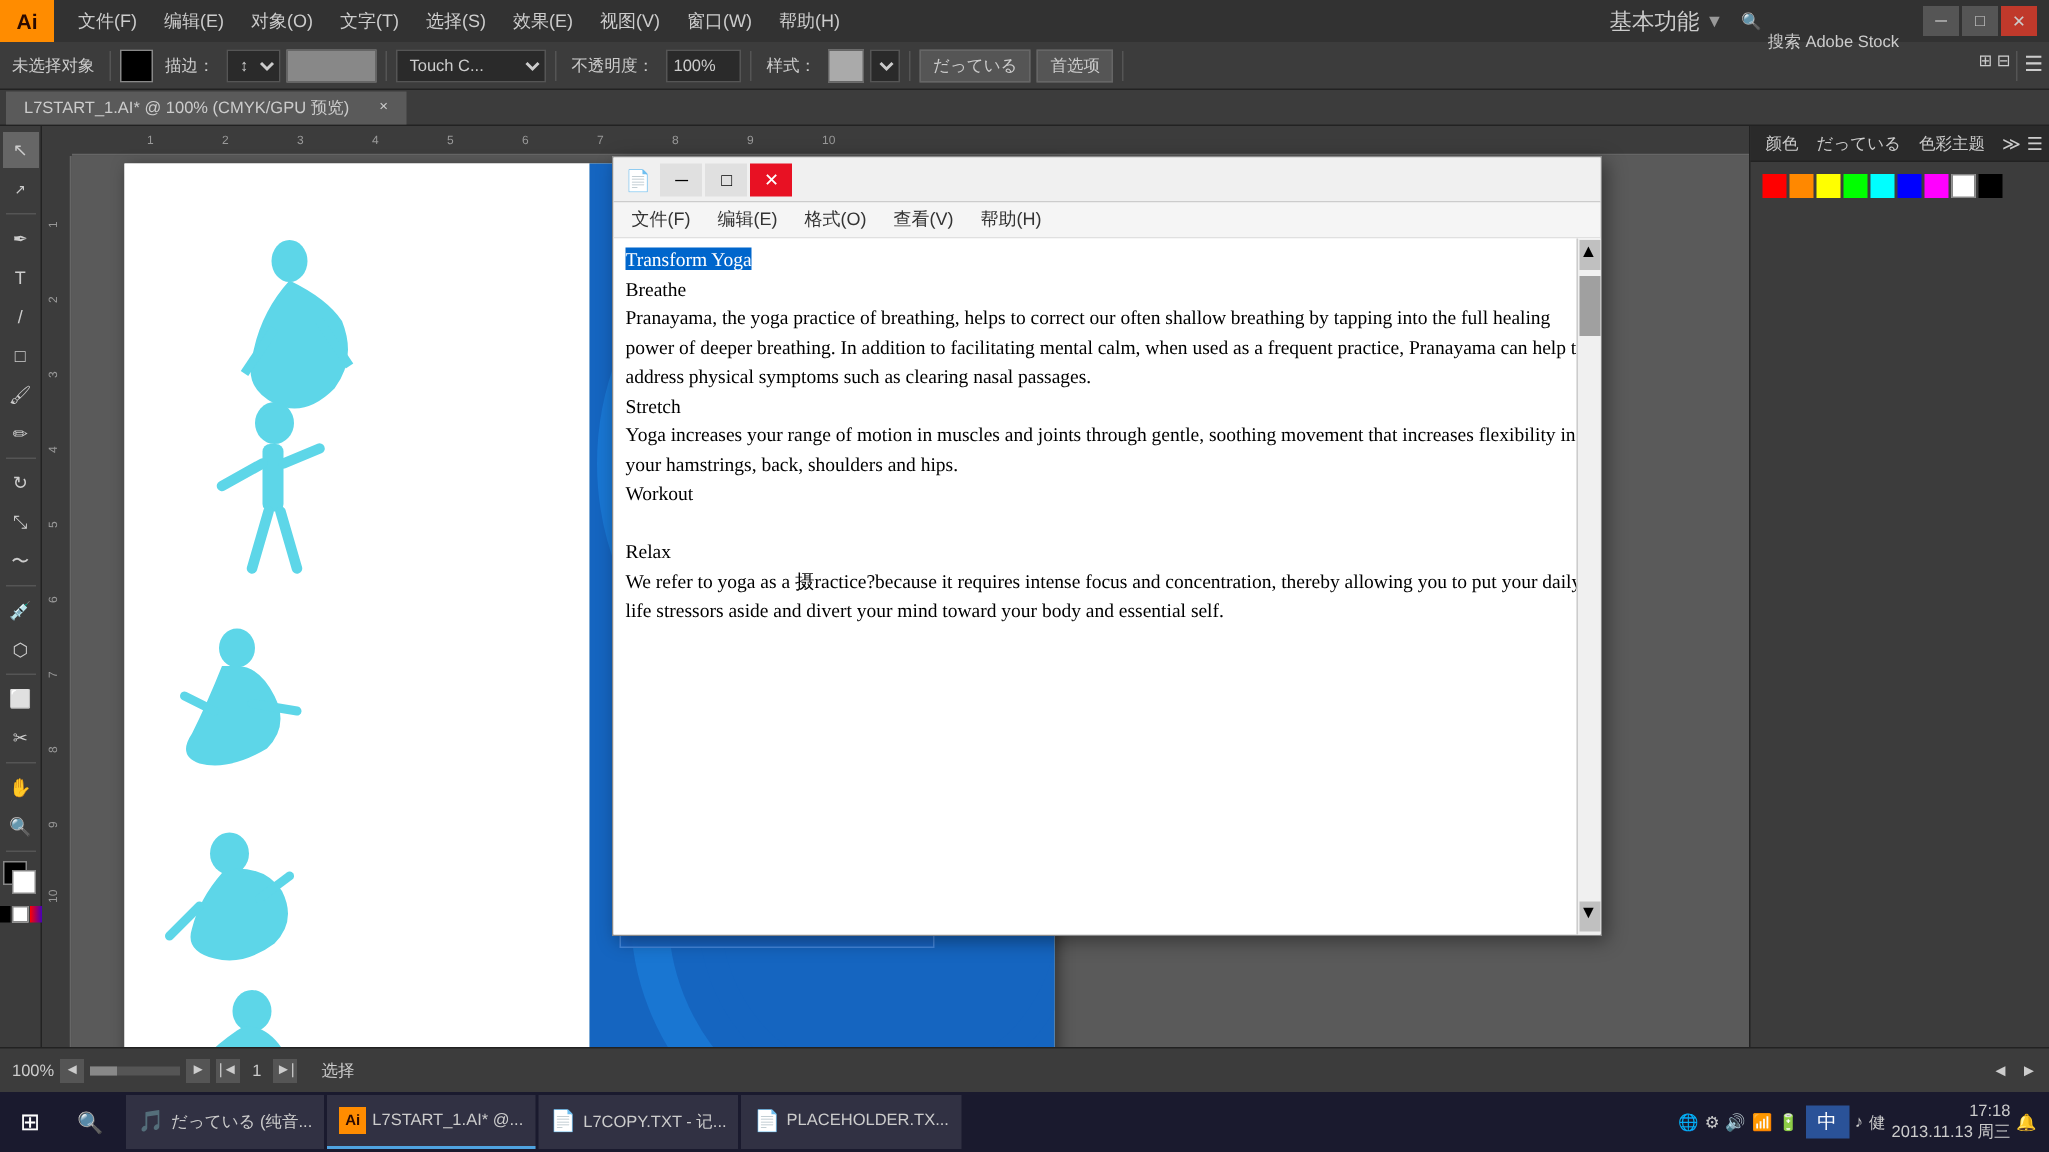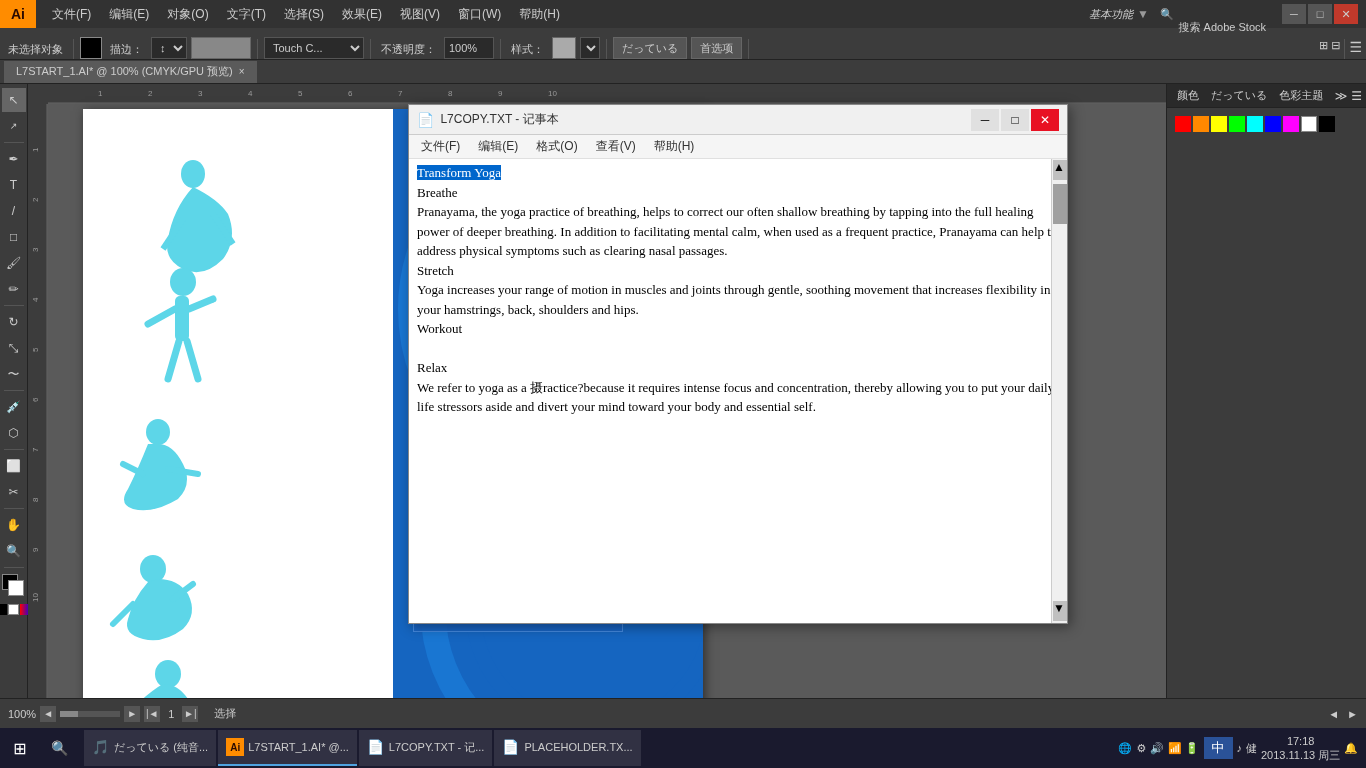--- a/index.html
+++ b/index.html
@@ -55,21 +55,21 @@
       color: #ccc;
     }
     .win-btn.close { background: #c0392b; }
 
     
     #toolbar {
       width: 100%;
       height: 32px;
       background: #3c3c3c;
       display: flex;
-      align-items: flex-end;
+      align-items: center;
       padding: 0 4px;
       gap: 4px;
       border-bottom: 1px solid #222;
     }
     .toolbar-item {
       display: flex;
       align-items: center;
       gap: 2px;
       color: #ccc;
       font-size: 11px;
@@ -133,21 +133,21 @@
       border-bottom: 1px solid #222;
     }
     .doc-tab-item {
       background: #5a5a5a;
       color: #ccc;
       font-size: 11px;
       padding: 2px 12px;
       height: 22px;
       display: flex;
       align-items: center;
-      gap: 6px;
+      gap: 20px;
     }
     .doc-tab-close {
       font-size: 10px;
       cursor: pointer;
     }
 
     
     #main-area {
       display: flex;
       height: calc(768px - 28px - 32px - 24px - 30px);
@@ -431,21 +431,21 @@
     .taskbar-right {
       margin-left: auto;
       display: flex;
       align-items: center;
       gap: 4px;
       padding-right: 8px;
       color: #ccc;
       font-size: 11px;
     }
     .taskbar-time {
-      text-align: center;
+      text-align: right;
       line-height: 1.3;
       font-size: 11px;
     }
     .ime-indicator {
       background: #2a5298;
       color: white;
       padding: 2px 8px;
       font-size: 13px;
     }
   </style>
@@ -459,21 +459,21 @@
     <span class="menu-item">编辑(E)</span>
     <span class="menu-item">对象(O)</span>
     <span class="menu-item">文字(T)</span>
     <span class="menu-item">选择(S)</span>
     <span class="menu-item">效果(E)</span>
     <span class="menu-item">视图(V)</span>
     <span class="menu-item">窗口(W)</span>
     <span class="menu-item">帮助(H)</span>
   </div>
   <div style="display:flex;align-items:center;gap:4px;margin-left:auto;padding:0 8px;">
-    <span style="font-size:11px;color:#ccc;font-style:italic;">基本功能</span>
+    <span style="font-size:15px;color:#ccc;">基本功能</span>
     <span style="color:#999;">▼</span>
     <span style="font-size:11px;color:#999;margin-left:8px;">🔍</span>
     <span style="font-size:11px;color:#ccc;margin-top:27px;">搜索 Adobe Stock</span>
     <div class="win-controls" style="margin-left:12px;">
       <div class="win-btn">─</div>
       <div class="win-btn">□</div>
       <div class="win-btn close">✕</div>
     </div>
   </div>
 </div>
@@ -657,21 +657,20 @@
 
         <div style="position:absolute;left:20px;top:268px;width:210px;height:255px;background:rgba(25,100,195,0.85);border:1px solid #4488dd;overflow:hidden;padding:3px;">
           <p style="color:#ddeeff;font-size:7px;font-family:monospace;line-height:1.3;">Num doloreetum ver sequam ver suscipisti Et velit nim vulpute d dolore dipit lut adign lusting ectet praeseni prat vel in vercin enib commy niat essi. Igna augiame onseint consequat alisim ver mc consequat. Ut lor s ipia del dolore modol dit lummy nulla comm praestinis nullaorem a Wissl dolum erlit lao dolendit ip er adipit l Sendip eui tionsed do volore dio enim velenim nit irillutpat. Duissis dolore tis nonlulut wisi blam, summy nullandit wisse facidui bla alit lummy nit nibh ex exero odio od dolor-</p>
         </div>
       </div>
     </div>
 
     <div id="notepad">
       <div id="notepad-titlebar">
         <span class="notepad-icon">📄</span>
-        <span class="notepad-title">L7COPY.TXT - 记事本</span>
         <div class="notepad-win-controls">
           <button class="notepad-win-btn">─</button>
           <button class="notepad-win-btn">□</button>
           <button class="notepad-win-btn close-btn">✕</button>
         </div>
       </div>
       <div id="notepad-menubar">
         <span class="np-menu">文件(F)</span>
         <span class="np-menu">编辑(E)</span>
         <span class="np-menu">格式(O)</span>

